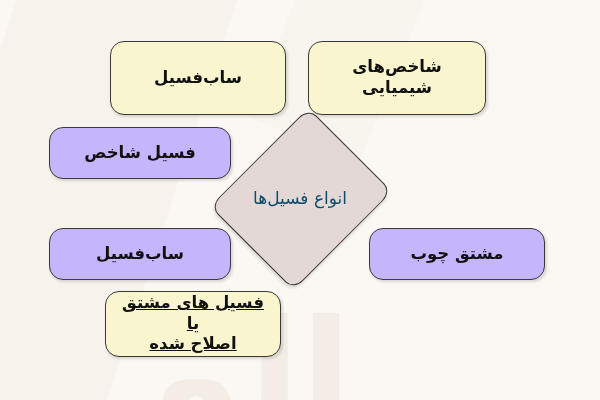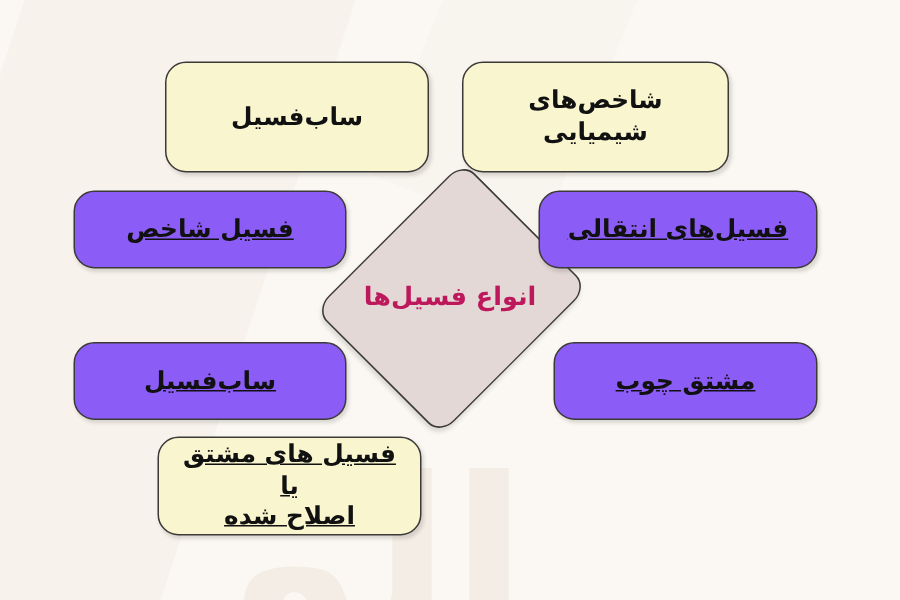--- a/index.html
+++ b/index.html
@@ -72,21 +72,21 @@
     text-align: center;
     direction: rtl;
     color: #111111;
     font-weight: 700;
     font-size: 16.5px;
     line-height: 1.25;
     padding: 2px 8px;
     box-shadow: 1.5px 2px 2.5px rgba(80,70,65,0.18);
   }
   .node.cream { background: #f9f5cf; }
-  .node.rose  { background: #8b5cf6; text-decoration: underline; }
+  .node.rose  { background: #c4b5fd; }
 
   .node-label {
     display: block;
     width: 100%;
     white-space: pre-line;
   }
 
   
   .diamond-wrap {
     position: absolute;
@@ -112,23 +112,23 @@
   .diamond-label {
     position: absolute;
     left: 0;
     top: 0;
     width: 164px;
     height: 194px;
     display: flex;
     align-items: center;
     justify-content: center;
     direction: rtl;
-    font-weight: 700;
+    font-weight: 400;
     font-size: 17px;
-    color: #be185d;
+    color: #0c4a6e;
     text-align: center;
   }
 </style>
 </head>
 <body>
 
 <div id="stage">
 
   <div class="wm-diag"></div>
   <div class="wm-diag2"></div>
@@ -144,23 +144,20 @@
   </div>
 
   <div class="node cream" style="left:308px; top:41px; width:178px; height:74px;">
     <span class="node-label">شاخص‌های شیمیایی</span>
   </div>
 
   <div class="node rose" style="left:49px; top:127px; width:182px; height:52px;">
     <span class="node-label">فسیل شاخص</span>
   </div>
 
-  <div class="node rose" style="left:359px; top:127px; width:186px; height:52px;">
-    <span class="node-label">فسیل‌های انتقالی</span>
-  </div>
 
   <div class="node rose" style="left:49px; top:228px; width:182px; height:52px;">
     <span class="node-label">ساب‌فسیل</span>
   </div>
 
   <div class="node rose" style="left:369px; top:228px; width:176px; height:52px;">
     <span class="node-label">مشتق چوب</span>
   </div>
 
   <div class="node cream" style="left:105px; top:291px; width:176px; height:66px;text-decoration:underline;">

